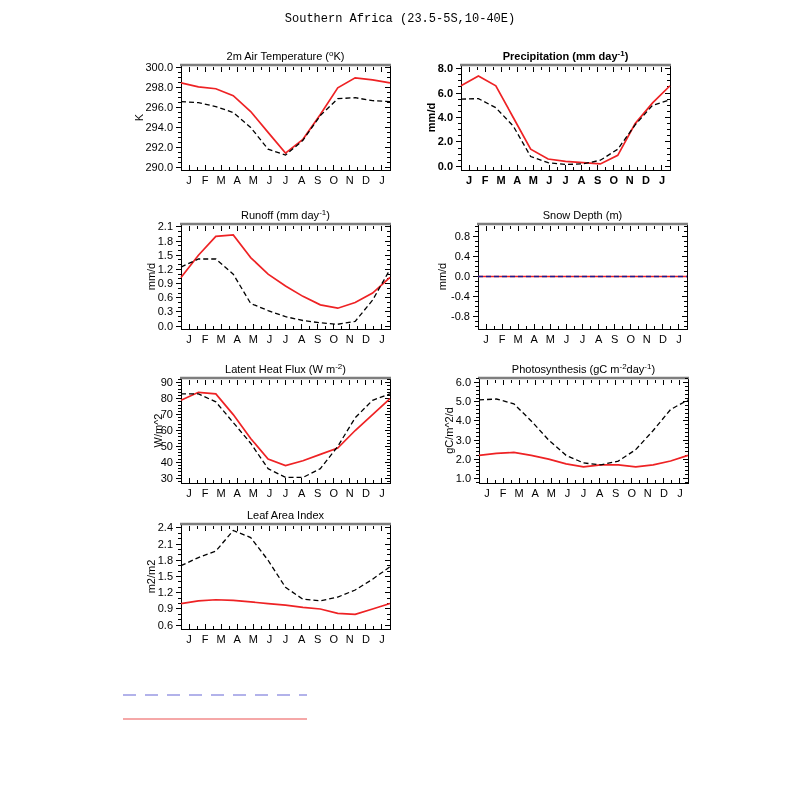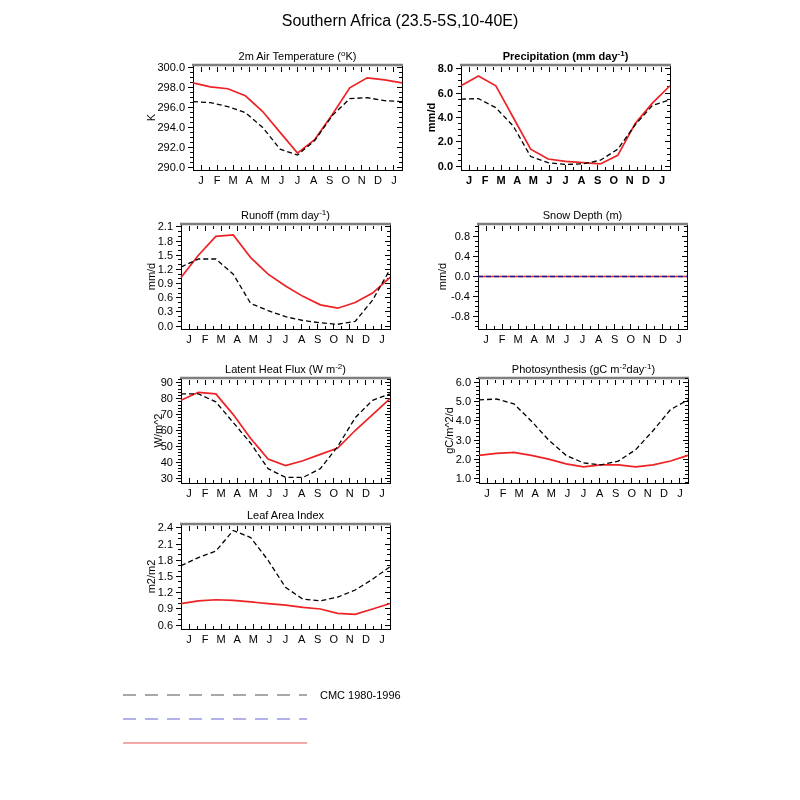--- a/index.html
+++ b/index.html
@@ -1,32 +1,32 @@
 <!DOCTYPE html>
 <html><head>
 <meta charset="utf-8">
 <style>
   html,body{margin:0;padding:0;background:#ffffff;}
   body{width:800px;height:800px;overflow:hidden;font-family:"Liberation Sans",sans-serif;}
   #canvas{position:relative;width:800px;height:800px;background:#ffffff;}
   .page-title{position:absolute;top:12px;left:0;width:100%;text-align:center;
-              font-size:16px;color:#000;}
+              font-size:12px;color:#000;font-family:Liberation Mono, monospace;}
   .chart-cell{position:absolute;width:310px;height:158px;}
   svg text{font-family:"Liberation Sans",sans-serif;fill:#000;}
   .legend{position:absolute;left:120px;top:685px;display:flex;flex-direction:column;gap:4px;}
   .legend-row{display:flex;align-items:center;height:20px;}
   .legend-row span{font-size:11px;margin-left:10px;white-space:nowrap;color:#000;}
 </style>
 </head>
 <body>
 
 <div id="canvas">
   <div class="page-title">Southern Africa (23.5-5S,10-40E)</div>
 
-  <div class="chart-cell" style="left: 118px; top: 43px;"><svg width="310" height="158" viewBox="0 0 310 158">
+  <div class="chart-cell" style="left: 106px; top: 43px;"><svg width="310" height="158" viewBox="0 0 310 158">
         <text x="179.5" y="17" text-anchor="middle" font-size="11"><tspan>2m Air Temperature (</tspan><tspan dy="-4" font-size="8">o</tspan><tspan dy="4">K)</tspan></text>
         <rect x="75.5" y="22.5" width="209" height="105" fill="none" stroke="#000" stroke-width="1" shape-rendering="crispEdges"></rect>
         <line x1="74" x2="285" y1="22" y2="22" stroke="#7e7e7e" stroke-width="2.6"></line>
         <g stroke="#000" stroke-width="1" shape-rendering="crispEdges">
           <line x1="83.03846153846153" x2="83.03846153846153" y1="126.5" y2="121.5"></line>
           <line x1="83.03846153846153" x2="83.03846153846153" y1="23.5" y2="28.5"></line>
           <line x1="99.11538461538461" x2="99.11538461538461" y1="126.5" y2="121.5"></line>
           <line x1="99.11538461538461" x2="99.11538461538461" y1="23.5" y2="28.5"></line>
           <line x1="115.1923076923077" x2="115.1923076923077" y1="126.5" y2="121.5"></line>
           <line x1="115.1923076923077" x2="115.1923076923077" y1="23.5" y2="28.5"></line>
@@ -893,26 +893,20 @@
         <text x="67" y="45.52577319587628" text-anchor="end" font-size="11">2.1</text>
         <text x="67" y="29.288659793814443" text-anchor="end" font-size="11">2.4</text>
         <text transform="rotate(-90 46.4 74.5)" x="46.4" y="77.5" text-anchor="middle" font-size="11">m2/m2</text>
         <polyline points="75.00,101.56 92.42,98.86 109.83,97.77 127.25,98.31 144.67,99.94 162.08,101.56 179.50,103.19 196.92,105.35 214.33,106.97 231.75,111.30 249.17,112.39 266.58,106.97 284.00,101.56" fill="none" stroke="#ee2224" stroke-width="1.7"></polyline>
         <polyline points="75.00,63.68 92.42,55.56 109.83,49.06 127.25,28.49 144.67,35.53 162.08,58.26 179.50,85.32 196.92,97.23 214.33,98.86 231.75,95.07 249.17,88.03 266.58,77.21 284.00,64.76" fill="none" stroke="#000000" stroke-width="1.3" stroke-dasharray="5,3"></polyline>
       </svg></div>
 
   <div class="legend">
     <div class="legend-row">
       <svg width="190" height="20">
-        <line x1="3" y1="10" x2="187" y2="10" stroke="#a8a8a8" stroke-width="2" stroke-dasharray="13,9"></line>
-      </svg>
-      <span>CMC 1980-1996</span>
-    </div>
-    <div class="legend-row">
-      <svg width="190" height="20">
         <line x1="3" y1="10" x2="187" y2="10" stroke="#b2b2ea" stroke-width="2" stroke-dasharray="13,9"></line>
       </svg>
     </div>
     <div class="legend-row">
       <svg width="190" height="20">
         <line x1="3" y1="10" x2="187" y2="10" stroke="#f5a8a8" stroke-width="2"></line>
       </svg>
     </div>
   </div>
 </div>

